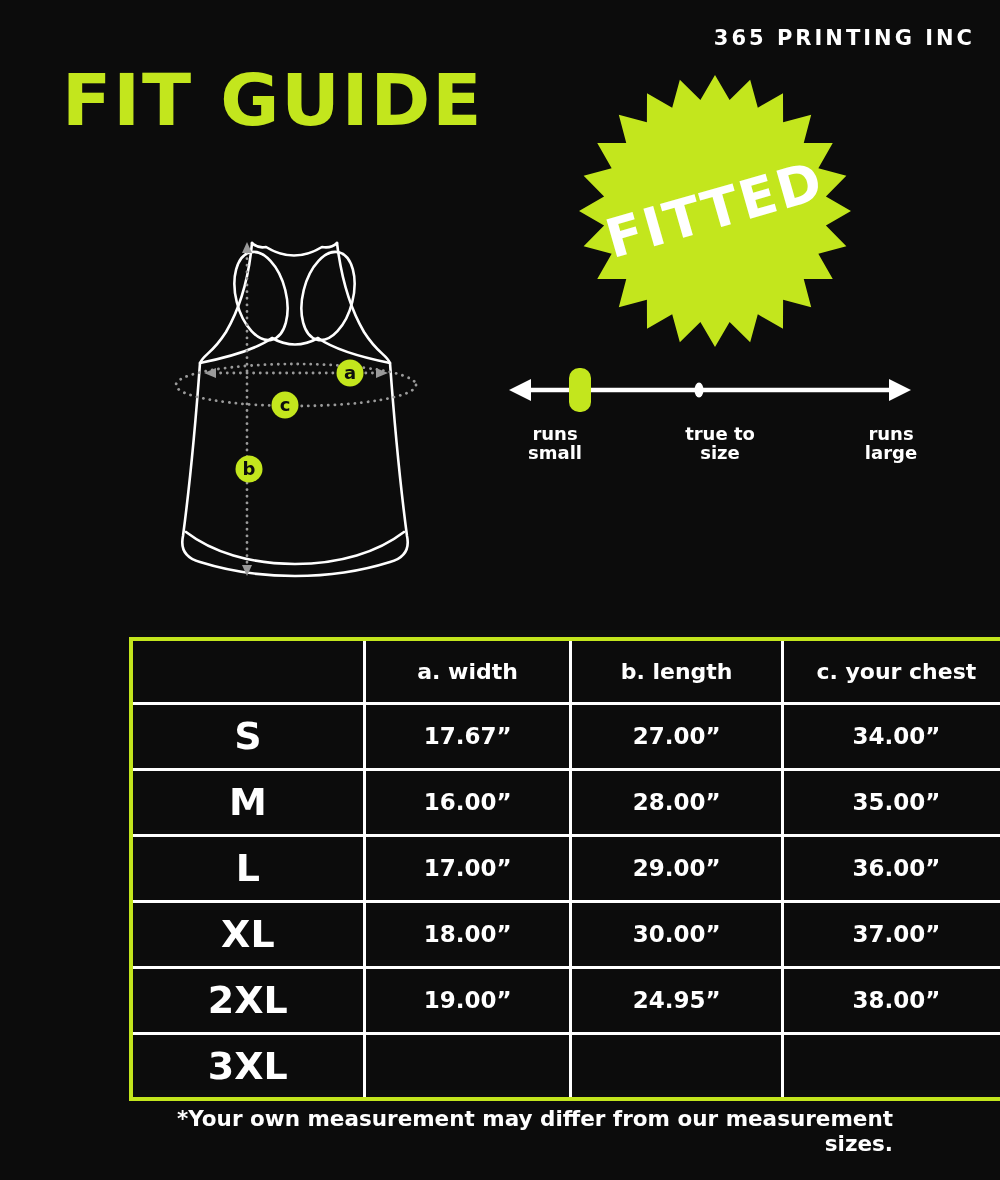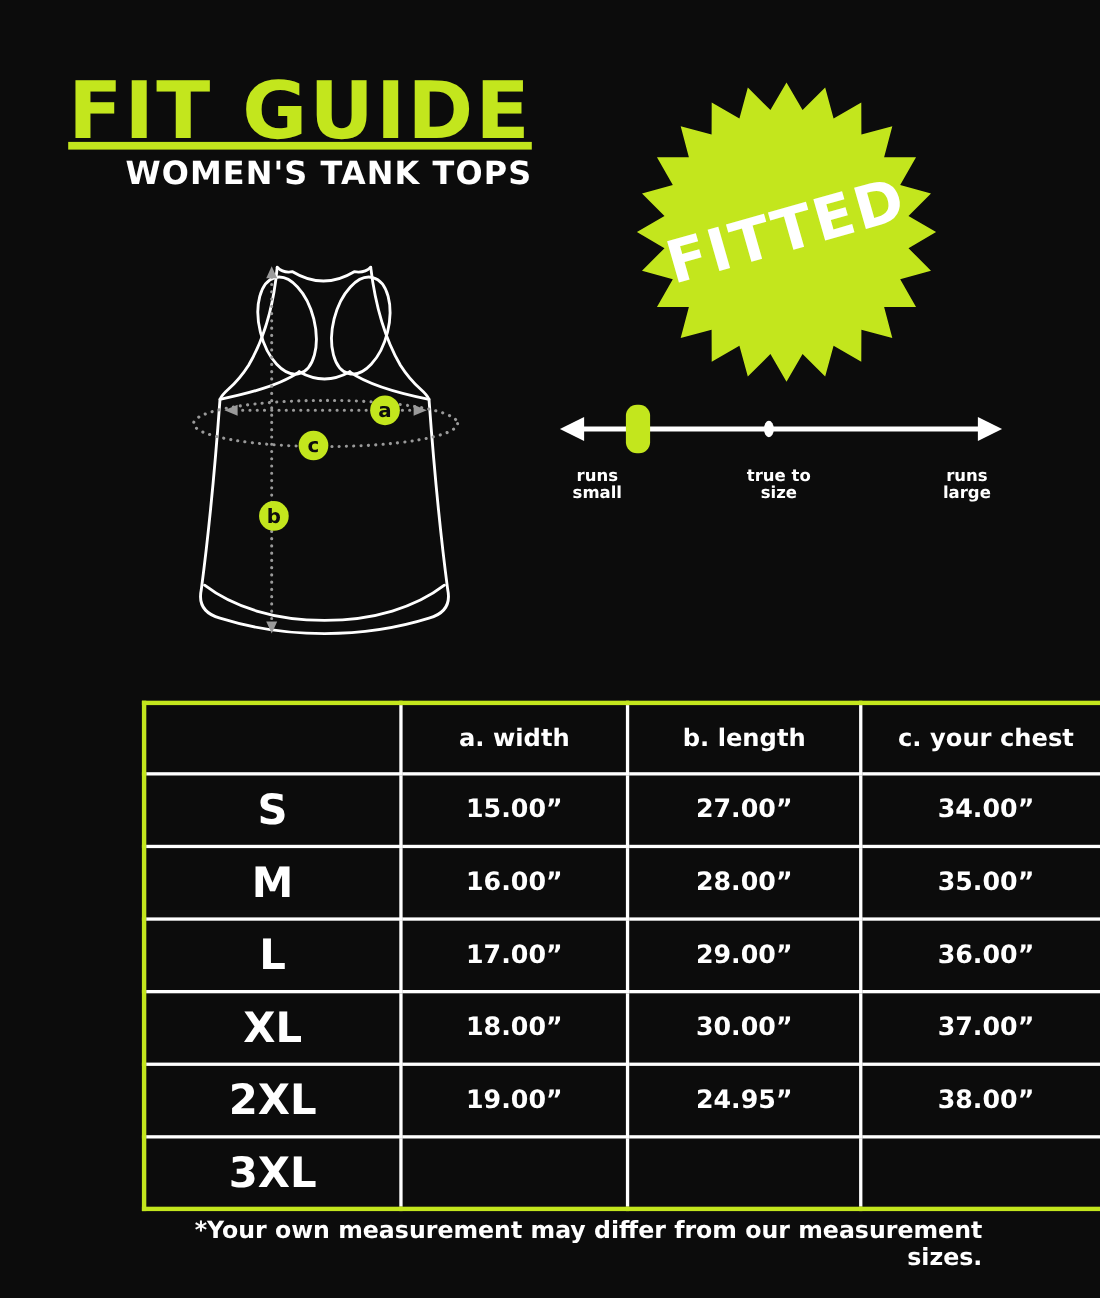--- a/index.html
+++ b/index.html
@@ -16,21 +16,20 @@
     overflow:hidden;color:var(--text);
   }
   .brand{
     position:absolute;top:26px;right:25px;
     font-size:21px;font-weight:bold;letter-spacing:3px;color:var(--text);
   }
   .title{
     position:absolute;left:62px;top:64px;
     font-size:72px;font-weight:bold;letter-spacing:2px;color:var(--accent);
     line-height:1;
-    text-decoration:underline;
   }
   .subtitle{
     position:absolute;left:114px;top:140px;
     font-size:29px;font-weight:bold;letter-spacing:1px;color:var(--text);
   }
   .tank-svg{position:absolute;left:150px;top:228px;width:300px;height:360px;}
   .tank-outline{stroke:#fff;stroke-width:2.6;fill:none;stroke-linecap:round;stroke-linejoin:round;}
   .tank-dash{stroke:var(--dash);stroke-width:2.8;fill:none;stroke-linecap:round;stroke-dasharray:0.1 6.5;}
   .dash-arrow{fill:var(--dash);}
   .marker-circle{fill:var(--accent);}
@@ -45,22 +44,23 @@
     font-family:"DejaVu Sans","Liberation Sans",sans-serif;
   }
   .scale{position:absolute;left:495px;top:352px;width:420px;height:130px;}
   .scale-svg{position:absolute;left:0;top:0;width:420px;height:70px;}
   .scale-line{stroke:#fff;stroke-width:4.5;}
   .scale-head{fill:#fff;}
   .scale-marker{fill:var(--accent);}
   .scale-dot{fill:#fff;}
   .scale-label{
     position:absolute;top:72px;transform:translateX(-50%);
-    font-size:15px;font-weight:bold;line-height:1.08;text-align:center;color:var(--text);
+    font-size:18px;font-weight:bold;line-height:1.08;text-align:center;color:var(--text);
     white-space:nowrap;
+    margin-left:12px;
   }
   .scale-label.l1{left:48px;}
   .scale-label.l2{left:213px;}
   .scale-label.l3{left:384px;}
   .size-table{
     position:absolute;left:129px;top:637px;width:884px;
     border-collapse:collapse;border:4px solid var(--accent);
     table-layout:fixed;
   }
   .size-table th,.size-table td{
@@ -81,23 +81,23 @@
   .footnote{
     position:absolute;left:129px;top:1106px;width:764px;
     text-align:right;font-size:21.5px;font-weight:bold;color:var(--text);
   }
 </style>
 </head>
 <body>
 
 <div class="page">
 
+  <div class="brand">365 PRINTING INC</div>
 
   <div class="title">FIT GUIDE</div>
-  <div class="subtitle">WOMEN'S TANK TOPS</div>
 
   <svg class="tank-svg" viewBox="0 0 300 360">
 
     <path class="tank-outline" d="
       M 102,15
       C 99,48 90,80 76,104
       C 62,126 54,126 50,135
       C 46,190 40,255 33,308
       C 30,322 36,330 50,334
       C 85,345 115,348 145,348
@@ -187,21 +187,21 @@
       <tr>
         <th></th>
         <th>a. width</th>
         <th>b. length</th>
         <th>c. your chest</th>
       </tr>
     </thead>
     <tbody>
       <tr>
         <td class="size-cell">S</td>
-        <td>15.00”</td>
+        <td>17.67”</td>
         <td>27.00”</td>
         <td>34.00”</td>
       </tr>
       <tr>
         <td class="size-cell">M</td>
         <td>16.00”</td>
         <td>28.00”</td>
         <td>35.00”</td>
       </tr>
       <tr>

